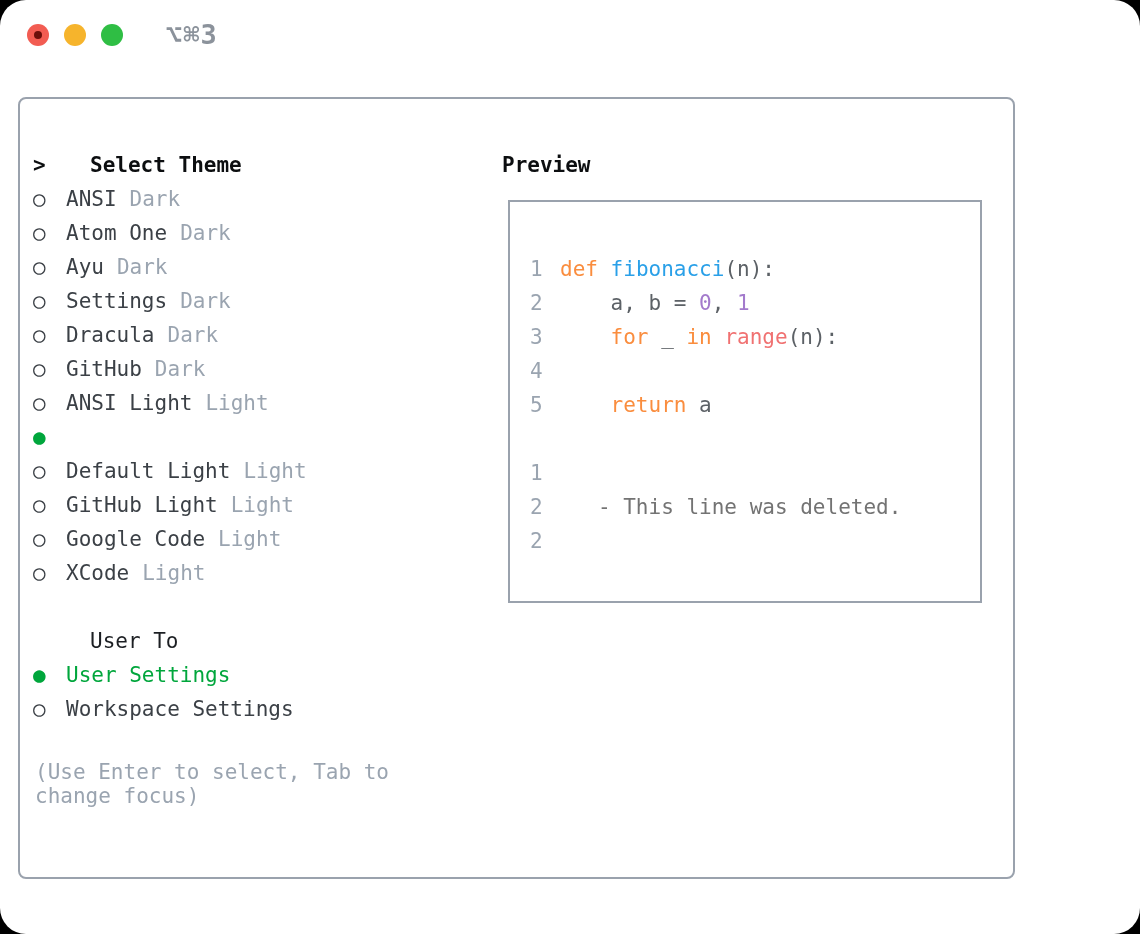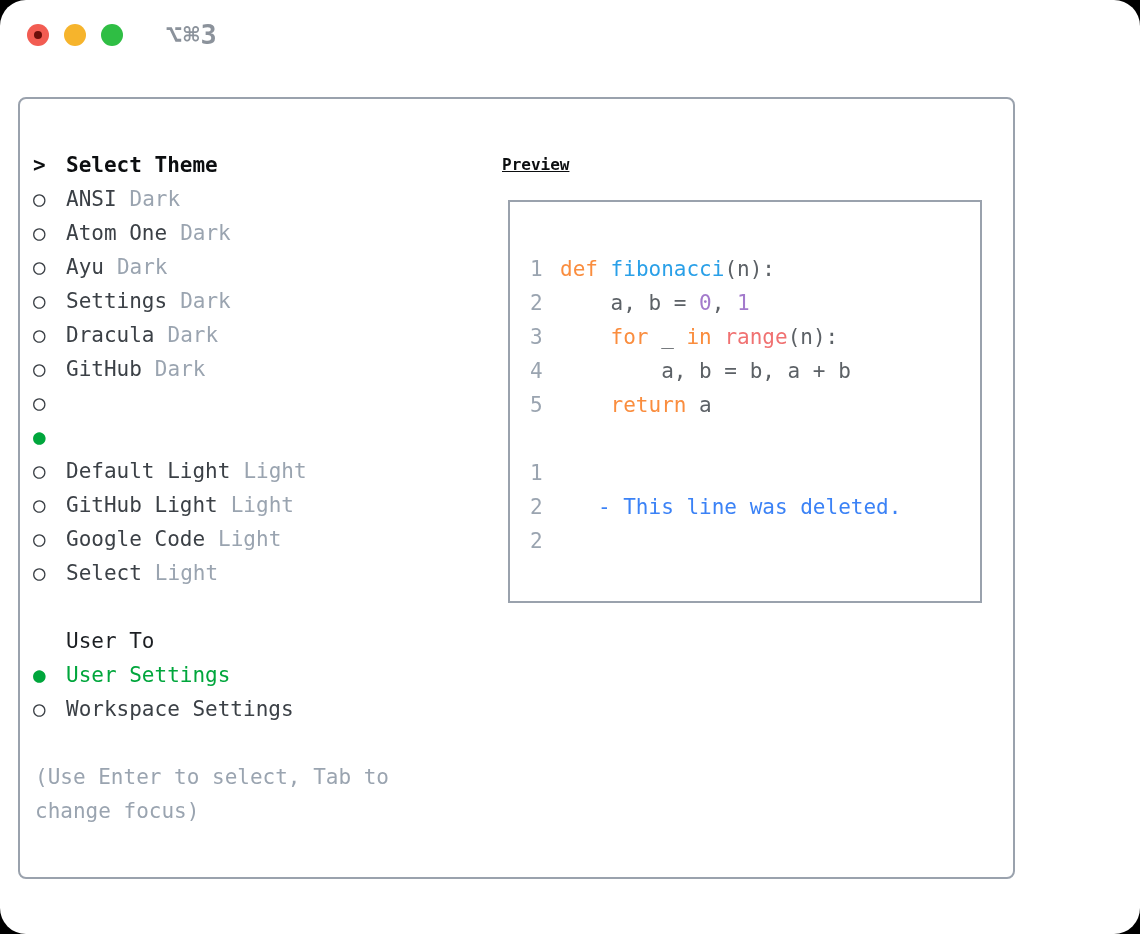--- a/index.html
+++ b/index.html
@@ -36,32 +36,32 @@
   .list{
     position:absolute;left:13px;top:49px;width:446px;font-size:21px;
   }
   .row{display:flex;height:34px;align-items:center;white-space:pre;}
   .row.spacer{pointer-events:none;}
   .marker{
     display:inline-block;width:33px;color:var(--text-dark);flex:none;
   }
   .marker.sel{color:var(--accent-green);}
   .marker.prompt{color:#0c0e10;font-weight:bold;}
-  .list-title{color:#0c0e10;font-weight:bold;}
+  .list-title{color:#0c0e10;font-weight:bold;margin-left:24px;}
   .tname{color:var(--text-dark);}
   .tname.sel{color:var(--accent-green);}
   .variant{color:var(--text-muted);padding-left:13px;}
   .hint{
-    width:432px;margin-left:2px;line-height:34px;font-size:21px;
+    width:432px;margin-left:2px;line-height:24px;font-size:21px;
     color:var(--text-muted);white-space:normal;
   }
   
   .preview-title{
     position:absolute;left:482px;top:49px;height:34px;line-height:34px;
-    font-size:16px;font-weight:bold;color:#0c0e10;text-decoration:underline;
+    font-size:21px;font-weight:bold;color:#0c0e10;
   }
   .preview-box{
     position:absolute;left:488px;top:101px;width:474px;height:403px;
     border:2px solid var(--panel-border);background:#fff;box-sizing:border-box;
   }
   .code{position:absolute;left:0;top:50px;right:0;}
   .code-line{
     display:flex;height:34px;align-items:center;white-space:pre;
     padding-left:20px;font-size:21px;
   }
@@ -87,26 +87,26 @@
         <span class="list-title">Select Theme</span>
       </div>
 
       <div id="theme-list">
           <div class="row"><span class="marker">○</span><span><span class="tname">ANSI</span><span class="variant">Dark</span></span></div>
           <div class="row"><span class="marker">○</span><span><span class="tname">Atom One</span><span class="variant">Dark</span></span></div>
           <div class="row"><span class="marker">○</span><span><span class="tname">Ayu</span><span class="variant">Dark</span></span></div>
           <div class="row"><span class="marker">○</span><span><span class="tname">Settings</span><span class="variant">Dark</span></span></div>
           <div class="row"><span class="marker">○</span><span><span class="tname">Dracula</span><span class="variant">Dark</span></span></div>
           <div class="row"><span class="marker">○</span><span><span class="tname">GitHub</span><span class="variant">Dark</span></span></div>
-          <div class="row"><span class="marker">○</span></div>
+          <div class="row"><span class="marker">○</span><span><span class="tname">ANSI Light</span><span class="variant">Light</span></span></div>
           <div class="row"><span class="marker sel">●</span></div>
           <div class="row"><span class="marker">○</span><span><span class="tname">Default Light</span><span class="variant">Light</span></span></div>
           <div class="row"><span class="marker">○</span><span><span class="tname">GitHub Light</span><span class="variant">Light</span></span></div>
           <div class="row"><span class="marker">○</span><span><span class="tname">Google Code</span><span class="variant">Light</span></span></div>
-          <div class="row"><span class="marker">○</span><span><span class="tname">Select</span><span class="variant">Light</span></span></div>
+          <div class="row"><span class="marker">○</span><span><span class="tname">XCode</span><span class="variant">Light</span></span></div>
         </div>
 
       <div class="row spacer"></div>
 
       <div class="row">
         <span class="marker"></span>
         <span class="list-title" style="font-weight:normal;color:#1c1f23;">User To</span>
       </div>
 
       <div id="apply-list">
@@ -119,23 +119,23 @@
       <div class="hint">(Use Enter to select, Tab to change focus)</div>
     </div>
 
     <div class="preview-title">Preview</div>
 
     <div class="preview-box">
       <div class="code" id="code-lines">
           <div class="code-line"><span class="ln">1</span><span style="color: rgb(250, 141, 62);">def</span><span style="color: rgb(92, 97, 102);"> </span><span style="color: rgb(42, 160, 232);">fibonacci</span><span style="color: rgb(92, 97, 102);">(n):</span></div>
           <div class="code-line"><span class="ln">2</span><span style="color: rgb(92, 97, 102);">    a, b = </span><span style="color: rgb(163, 122, 204);">0</span><span style="color: rgb(92, 97, 102);">, </span><span style="color: rgb(163, 122, 204);">1</span></div>
           <div class="code-line"><span class="ln">3</span><span style="color: rgb(92, 97, 102);">    </span><span style="color: rgb(250, 141, 62);">for</span><span style="color: rgb(92, 97, 102);"> _ </span><span style="color: rgb(250, 141, 62);">in</span><span style="color: rgb(92, 97, 102);"> </span><span style="color: rgb(240, 113, 113);">range</span><span style="color: rgb(92, 97, 102);">(n):</span></div>
-          <div class="code-line"><span class="ln">4</span><span style="color: rgb(92, 97, 102);">        a, b = b, a + b</span></div>
+          <div class="code-line"><span class="ln">4</span></div>
           <div class="code-line"><span class="ln">5</span><span style="color: rgb(92, 97, 102);">    </span><span style="color: rgb(250, 141, 62);">return</span><span style="color: rgb(92, 97, 102);"> a</span></div>
           <div class="code-line"><span class="ln"></span></div>
           <div class="code-line"><span class="ln">1</span></div>
-          <div class="code-line"><span class="ln">2</span><span style="color: #3b82f6;">   - This line was deleted.</span></div>
+          <div class="code-line"><span class="ln">2</span><span style="color: #737373;">   - This line was deleted.</span></div>
           <div class="code-line"><span class="ln">2</span></div>
         </div>
     </div>
 
   </div>
 </div>
 
 </body></html>

